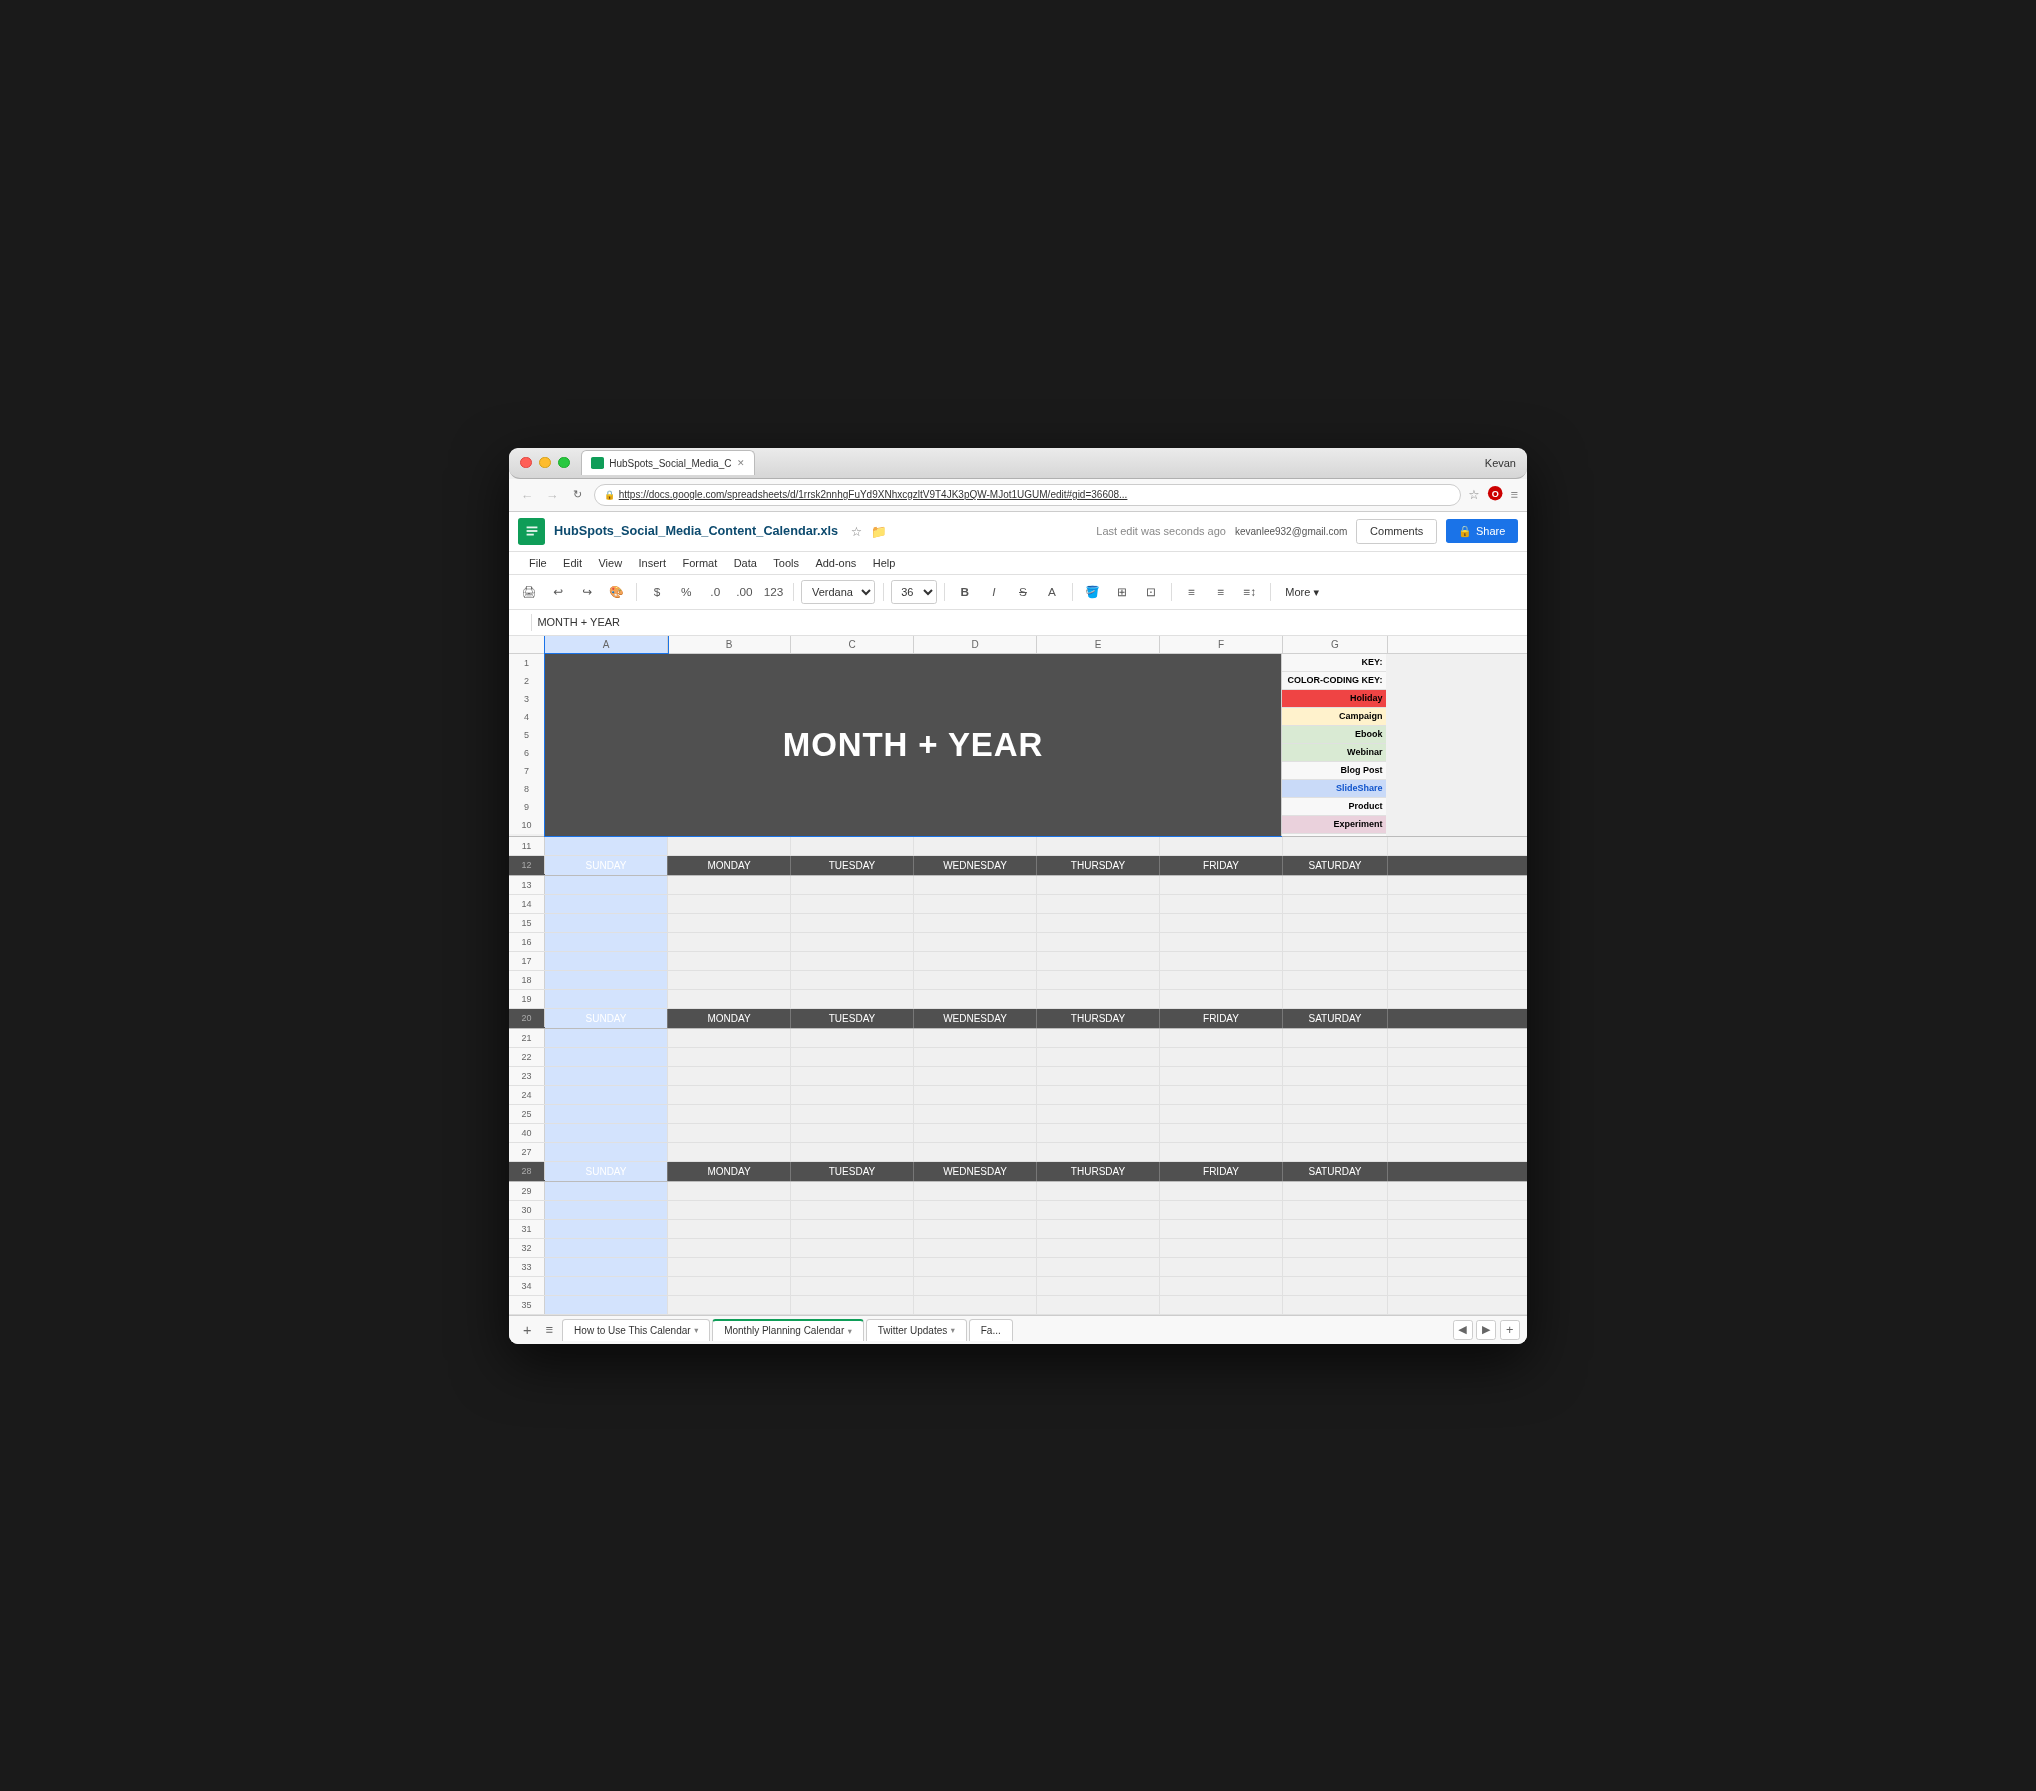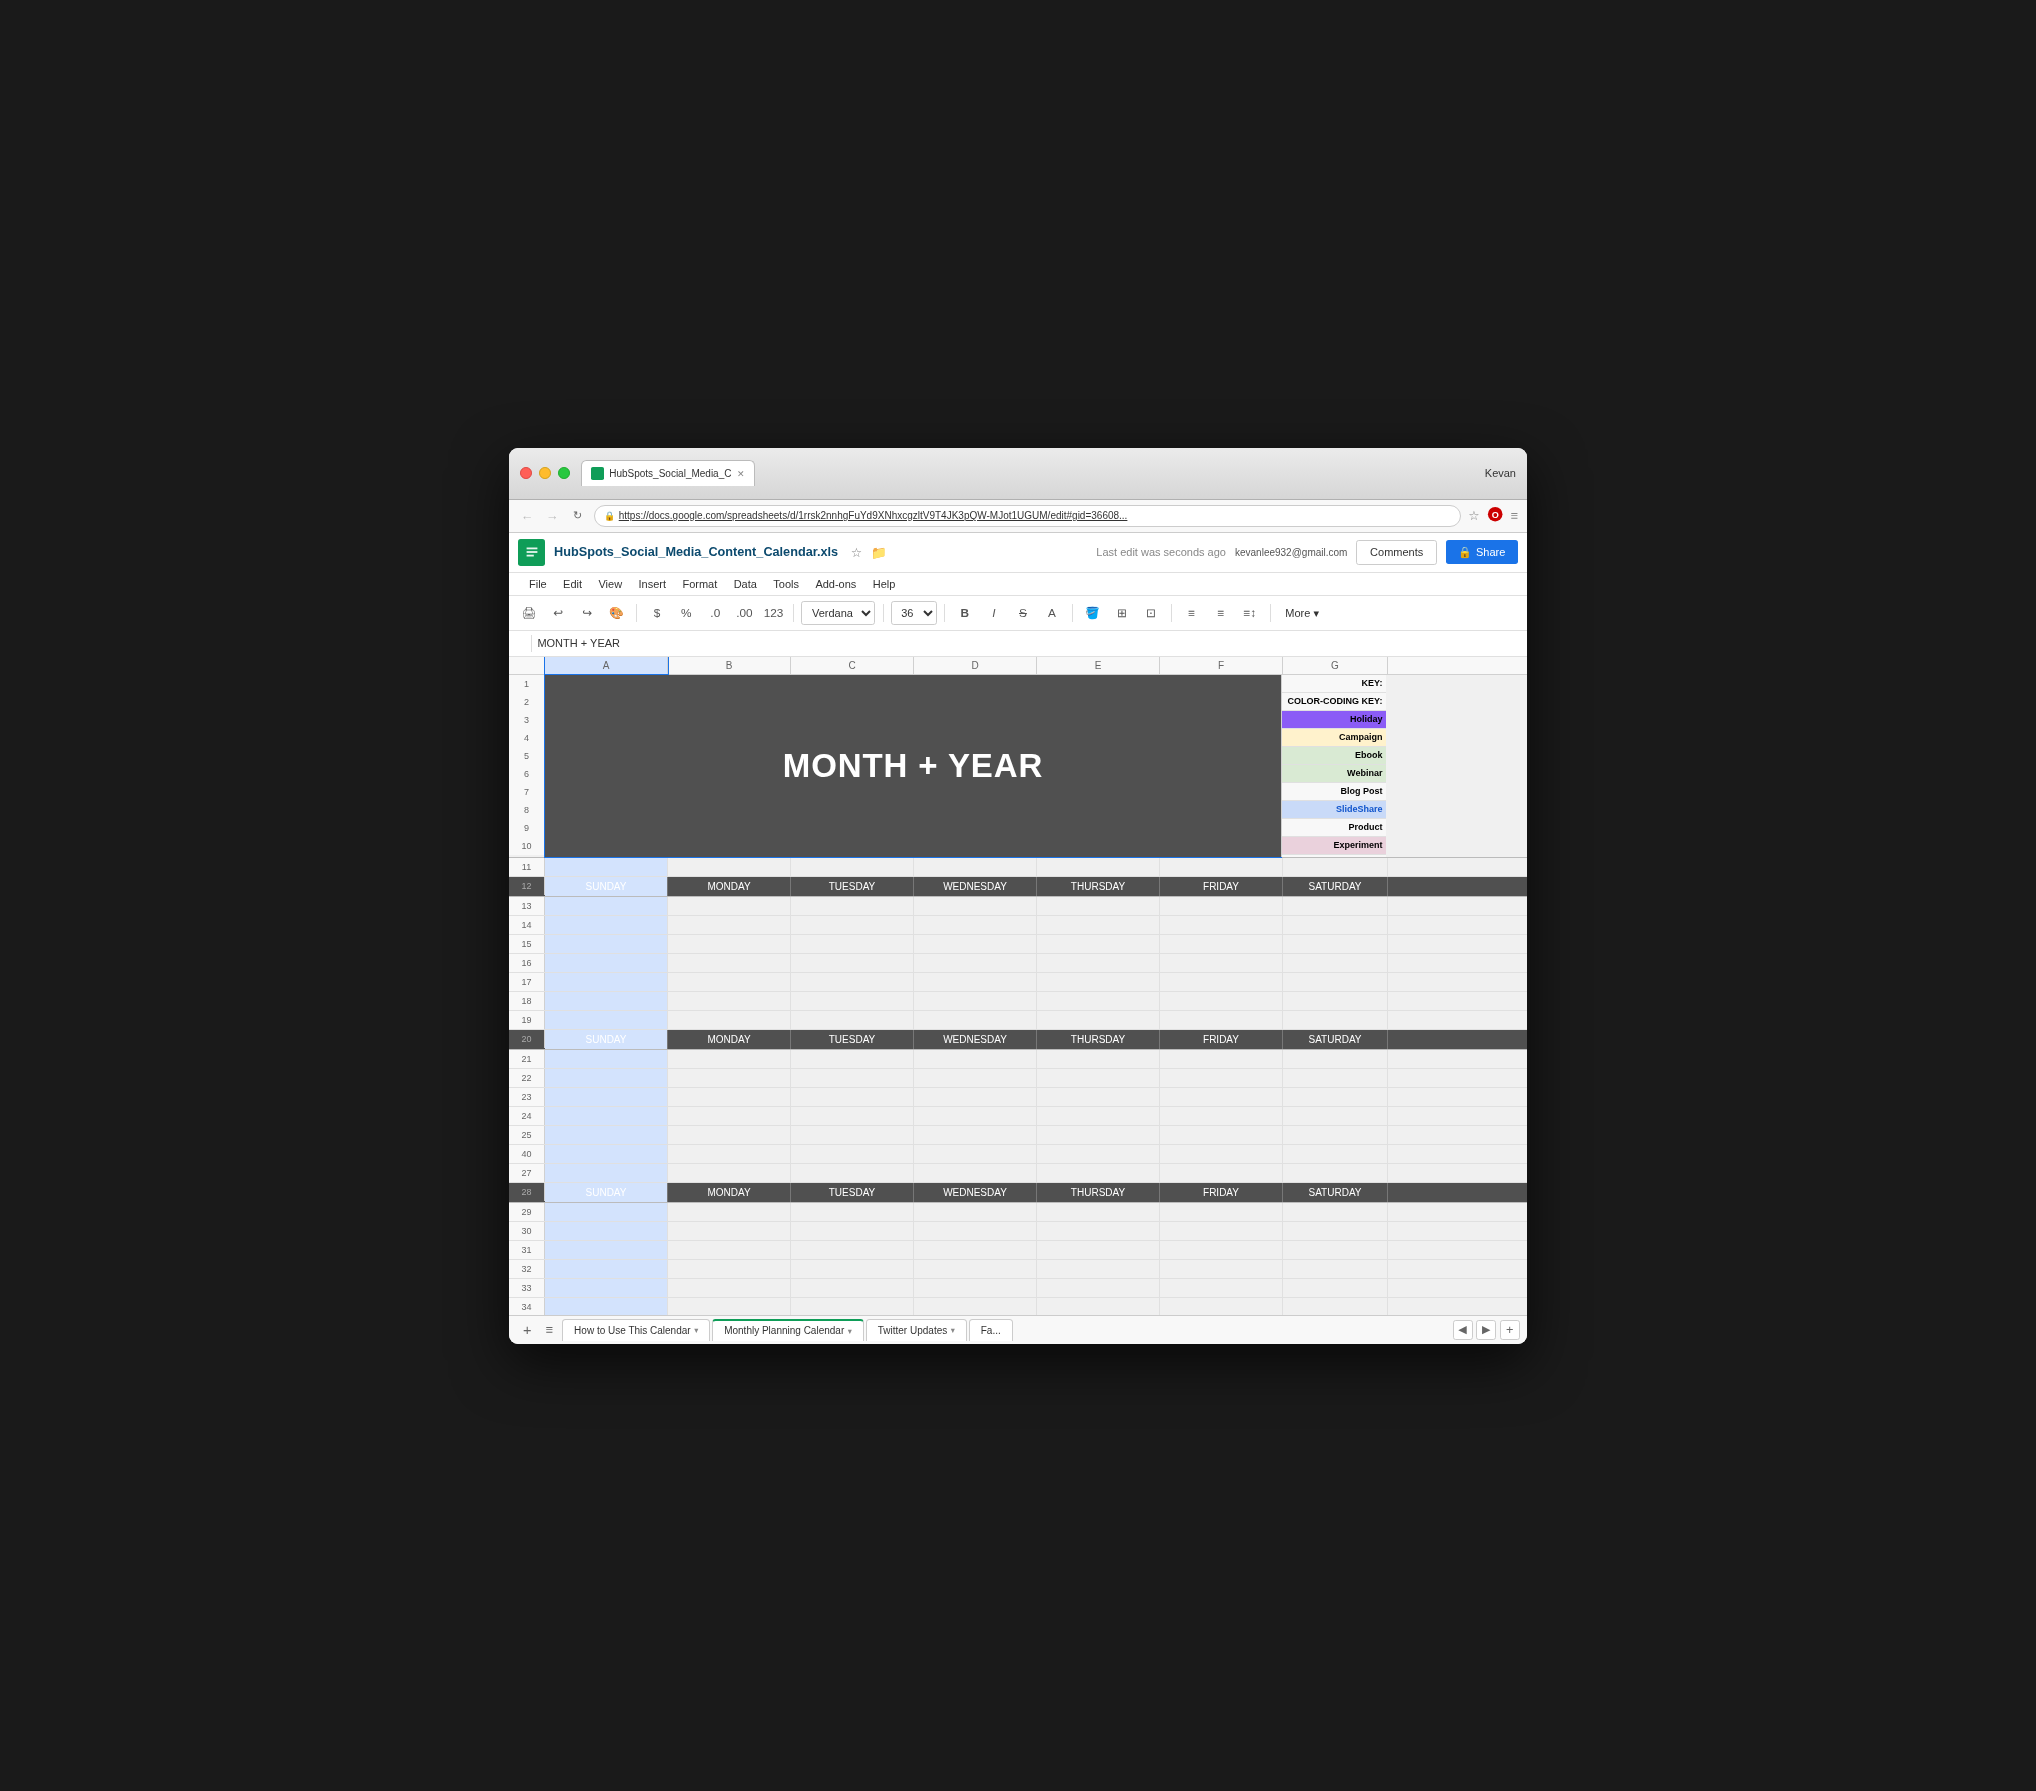--- a/index.html
+++ b/index.html
@@ -18,27 +18,28 @@
       background: #f0f0f0;
       border-radius: 9px;
       overflow: hidden;
       box-shadow: 0 18px 55px rgba(0,0,0,0.7);
       display: flex;
       flex-direction: column;
     }
 
     
     .titlebar {
-      height: 52px;
+      height: 31px;
       background: linear-gradient(to bottom, #ebebeb, #d6d6d6);
       display: flex;
       align-items: center;
       padding: 0 11px;
       border-bottom: 0.9px solid #b0b0b0;
       position: relative;
+      border-radius: 11px;
     }
     .traffic-lights {
       display: flex;
       gap: 7.3px;
       align-items: center;
     }
     .tl { width: 11.8px; height: 11.8px; border-radius: 50%; }
     .tl-red { background: #ff5f57; border: 0.9px solid #e0443e; }
     .tl-yellow { background: #febc2e; border: 0.9px solid #d4a017; }
     .tl-green { background: #28c840; border: 0.9px solid #1aab29; }
@@ -344,21 +345,21 @@
       height: 18px;
       border-bottom: 0.9px solid #e0e0e0;
       display: flex;
       align-items: center;
       justify-content: flex-end;
       padding-right: 3.6px;
       font-size: 9px;
       font-weight: 700;
       color: #000;
     }
-    .key-holiday { background: #8b5cf6; padding-left: 40px; }
+    .key-holiday { background: #ef4444; padding-left: 40px; }
     .key-campaign { background: #fff2cc; }
     .key-ebook { background: #d9ead3; padding-left: 18px; }
     .key-slideshare { background: #c9daf8; }
     .key-experiment { background: #ead1dc; }
 
     
     .day-header-row {
       display: flex;
       border-bottom: 0.9px solid #bbb;
       background: #505050;

